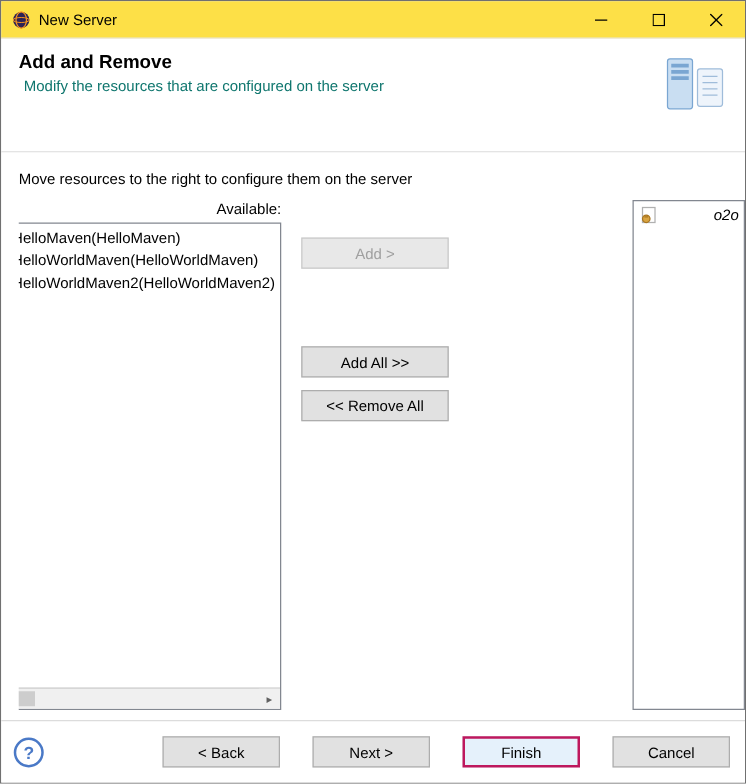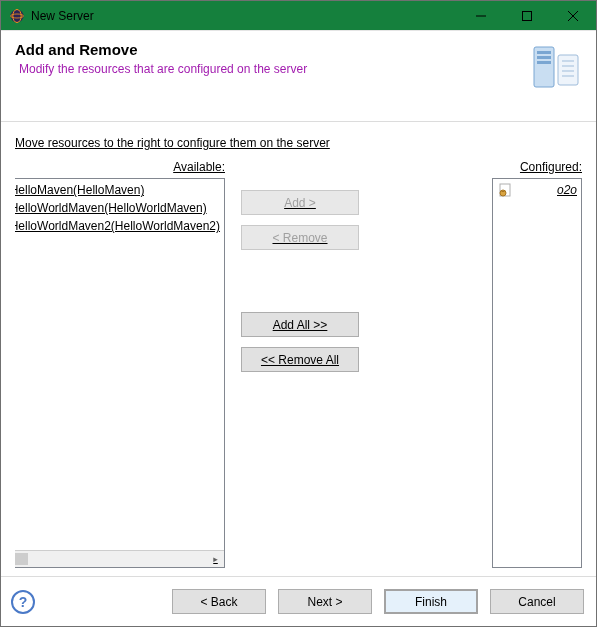--- a/index.html
+++ b/index.html
@@ -1,31 +1,31 @@
 <!DOCTYPE html>
 <html><head>
 <meta charset="utf-8">
 <style>
   * { box-sizing: border-box; }
   html, body { margin:0; padding:0; font-family: "Segoe UI", Tahoma, sans-serif; font-size:12px; color:#000; background:#fff; }
   .window { width:597px; height:627px; border:1px solid #707070; display:flex; flex-direction:column; background:#fff; }
   
-  .titlebar { height:30px; background:#15803d; display:flex; align-items:center; border-bottom:1px solid #e5e5e5; }
+  .titlebar { height:30px; background:#fde047; display:flex; align-items:center; border-bottom:1px solid #e5e5e5; }
   .titlebar .app-icon { width:16px; height:16px; margin:0 6px 0 8px; }
   .titlebar .title { flex:0 0 auto; font-size:12px; }
   .titlebar .spacer { flex:1; }
   .titlebar .winbtn { width:46px; height:30px; display:flex; align-items:center; justify-content:center; }
   
   .banner { background:#fff; padding:10px 14px 28px 14px; display:flex; align-items:flex-start; border-bottom:1px solid #dcdcdc; }
   .banner-text { flex:1; }
   .banner-title { font-size:15px; font-weight:600; margin-bottom:4px; }
-  .banner-sub { font-size:12px; color:#a21caf; margin-left:4px; }
+  .banner-sub { font-size:12px; color:#0f766e; margin-left:4px; }
   .banner-icon { width:52px; height:52px; margin-left:6px; }
   
-  .content { flex:1; background:#fff; padding:14px 14px 8px 14px; display:flex; flex-direction:column; overflow:hidden;text-decoration:underline; }
+  .content { flex:1; background:#fff; padding:14px 0 8px 14px; display:flex; flex-direction:column; overflow:hidden; }
   .instruction { margin-bottom:10px; }
   .cols { flex:1; display:flex; align-items:stretch; gap:0; overflow:hidden; }
   .col { display:flex; flex-direction:column;align-items:flex-end; }
   .col.left { width:210px; }
   .col.mid { flex:0 0 150px; display:flex; flex-direction:column; align-items:center; padding-top:30px; gap:10px; }
   .col.right { flex:1; }
   .list-label { margin-bottom:4px; }
   .listbox { flex:1; border:1px solid #828790; background:#fff; overflow:hidden; display:flex; flex-direction:column; }
   .list-items { flex:1; overflow:hidden; padding:2px 0; }
   .list-item { display:flex; align-items:center; height:18px; padding:0 4px; white-space:nowrap; overflow:hidden; }
@@ -38,23 +38,23 @@
   .hscroll .track { flex:1; position:relative; }
   .hscroll .thumb { position:absolute; top:2px; bottom:2px; left:0; width:65px; background:#cdcdcd; }
   
   .btn { width:118px; height:25px; background:#e1e1e1; border:1px solid #adadad; display:flex; align-items:center; justify-content:center; font-size:12px; cursor:default; }
   .btn.disabled { color:#a0a0a0; background:#e8e8e8; border-color:#c9c9c9; }
   .mid-gap { height:42px; }
   
   .footer { height:50px; border-top:1px solid #dcdcdc; display:flex; align-items:center; padding:0 12px 0 10px; gap:6px; background:#fff; }
   .help { width:24px; height:24px; border:2px solid #4a79c7; border-radius:50%; display:flex; align-items:center; justify-content:center; color:#4a79c7; font-weight:bold; font-size:14px; }
   .footer .spacer { flex:1; }
-  .fbtn { width:94px; height:25px; background:#e1e1e1; border:1px solid #adadad; display:flex; align-items:center; justify-content:center; font-size:12px; margin-left:6px; }
+  .fbtn { width:94px; height:25px; background:#e1e1e1; border:1px solid #adadad; display:flex; align-items:center; justify-content:center; font-size:12px; margin-left:20px; }
   .fbtn.disabled { color:#000000; }
-  .fbtn.default { border:2px solid #a3a3a3; background:#e5f1fb; }
+  .fbtn.default { border:2px solid #be185d; background:#e5f1fb; }
 </style>
 </head>
 <body>
 <div class="window">
 
   <div class="titlebar">
     <span class="app-icon">
       <svg viewBox="0 0 16 16">
           <circle cx="8" cy="8" r="6.5" fill="#2c2255"></circle>
           <ellipse cx="8" cy="8" rx="4.2" ry="6.5" fill="none" stroke="#f7941e" stroke-width="1"></ellipse>
@@ -141,34 +141,30 @@
               </div>
             <div class="arrow">▸</div>
           </div>
         </div>
       </div>
 
       <div class="col mid">
         <div class="btn disabled">
             <span>Add &gt;</span>
           </div>
-        <div class="btn disabled">
-            <span>&lt; Remove</span>
-          </div>
         <div class="mid-gap"></div>
         <div class="btn">
             <span>Add All &gt;&gt;</span>
           </div>
         <div class="btn">
             <span>&lt;&lt; Remove All</span>
           </div>
       </div>
 
       <div class="col right">
-        <div class="list-label">Configured:</div>
         <div class="listbox">
           <div class="list-items">
             <div class="list-item">
               <span class="mod-icon"><svg viewBox="0 0 16 16">
                     <rect x="3" y="2" width="10" height="12" fill="#fff" stroke="#b0b0b0"></rect>
                     <circle cx="6" cy="11" r="3" fill="#d9a441" stroke="#a87520"></circle>
                     <rect x="4.5" y="9" width="3" height="1" fill="#a87520"></rect>
                   </svg></span>
               <span class="label">o2o</span>
             </div>

